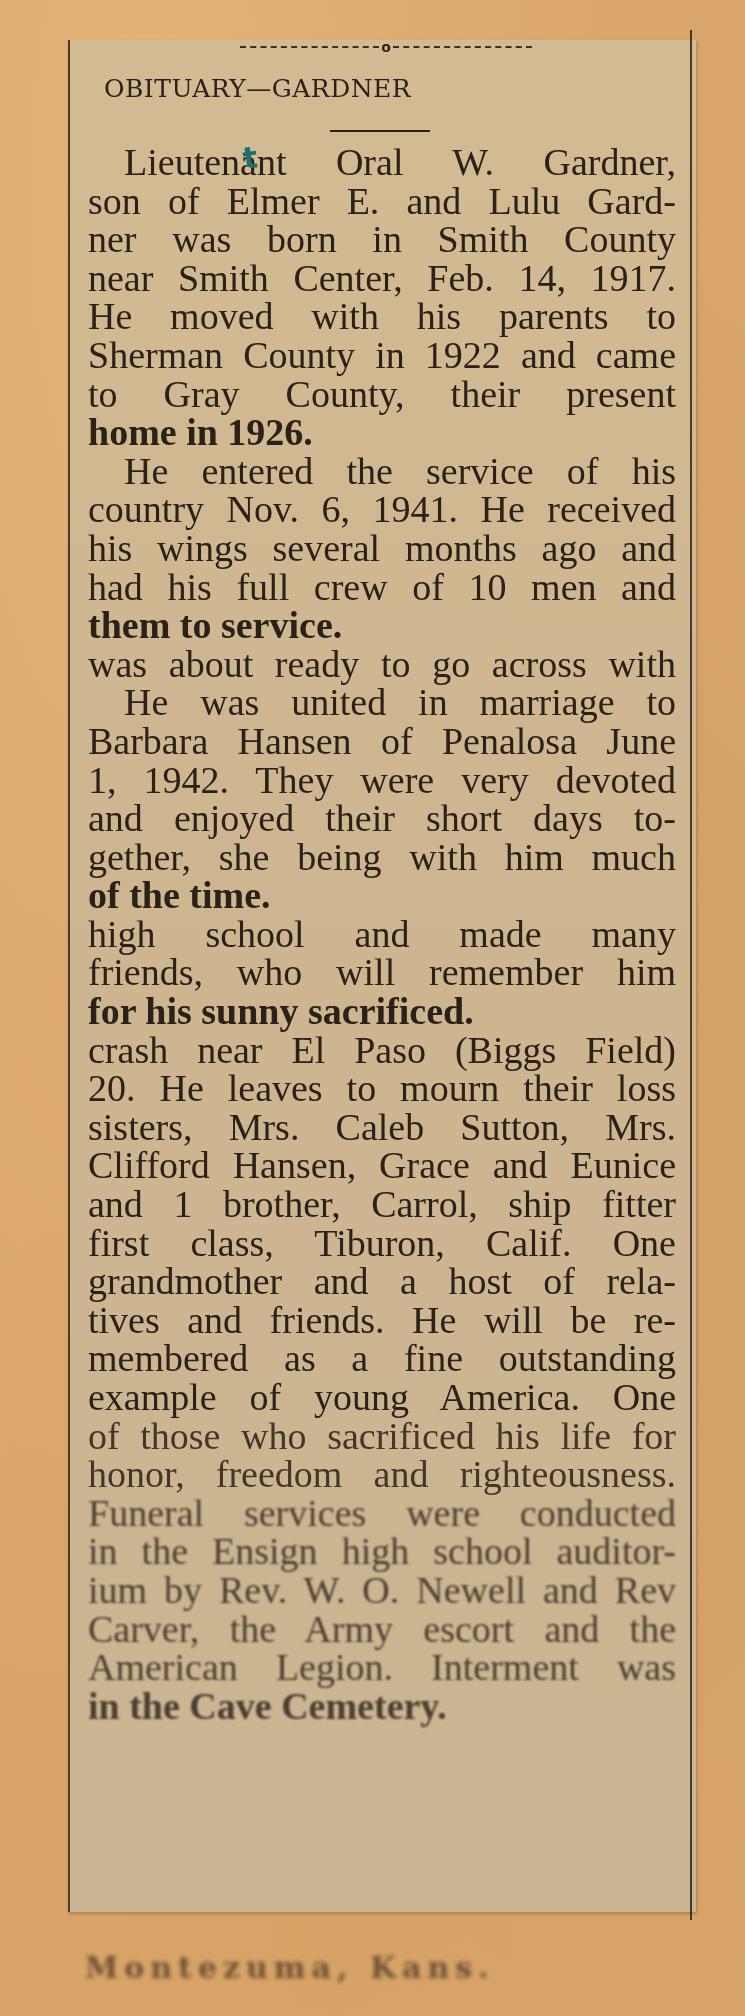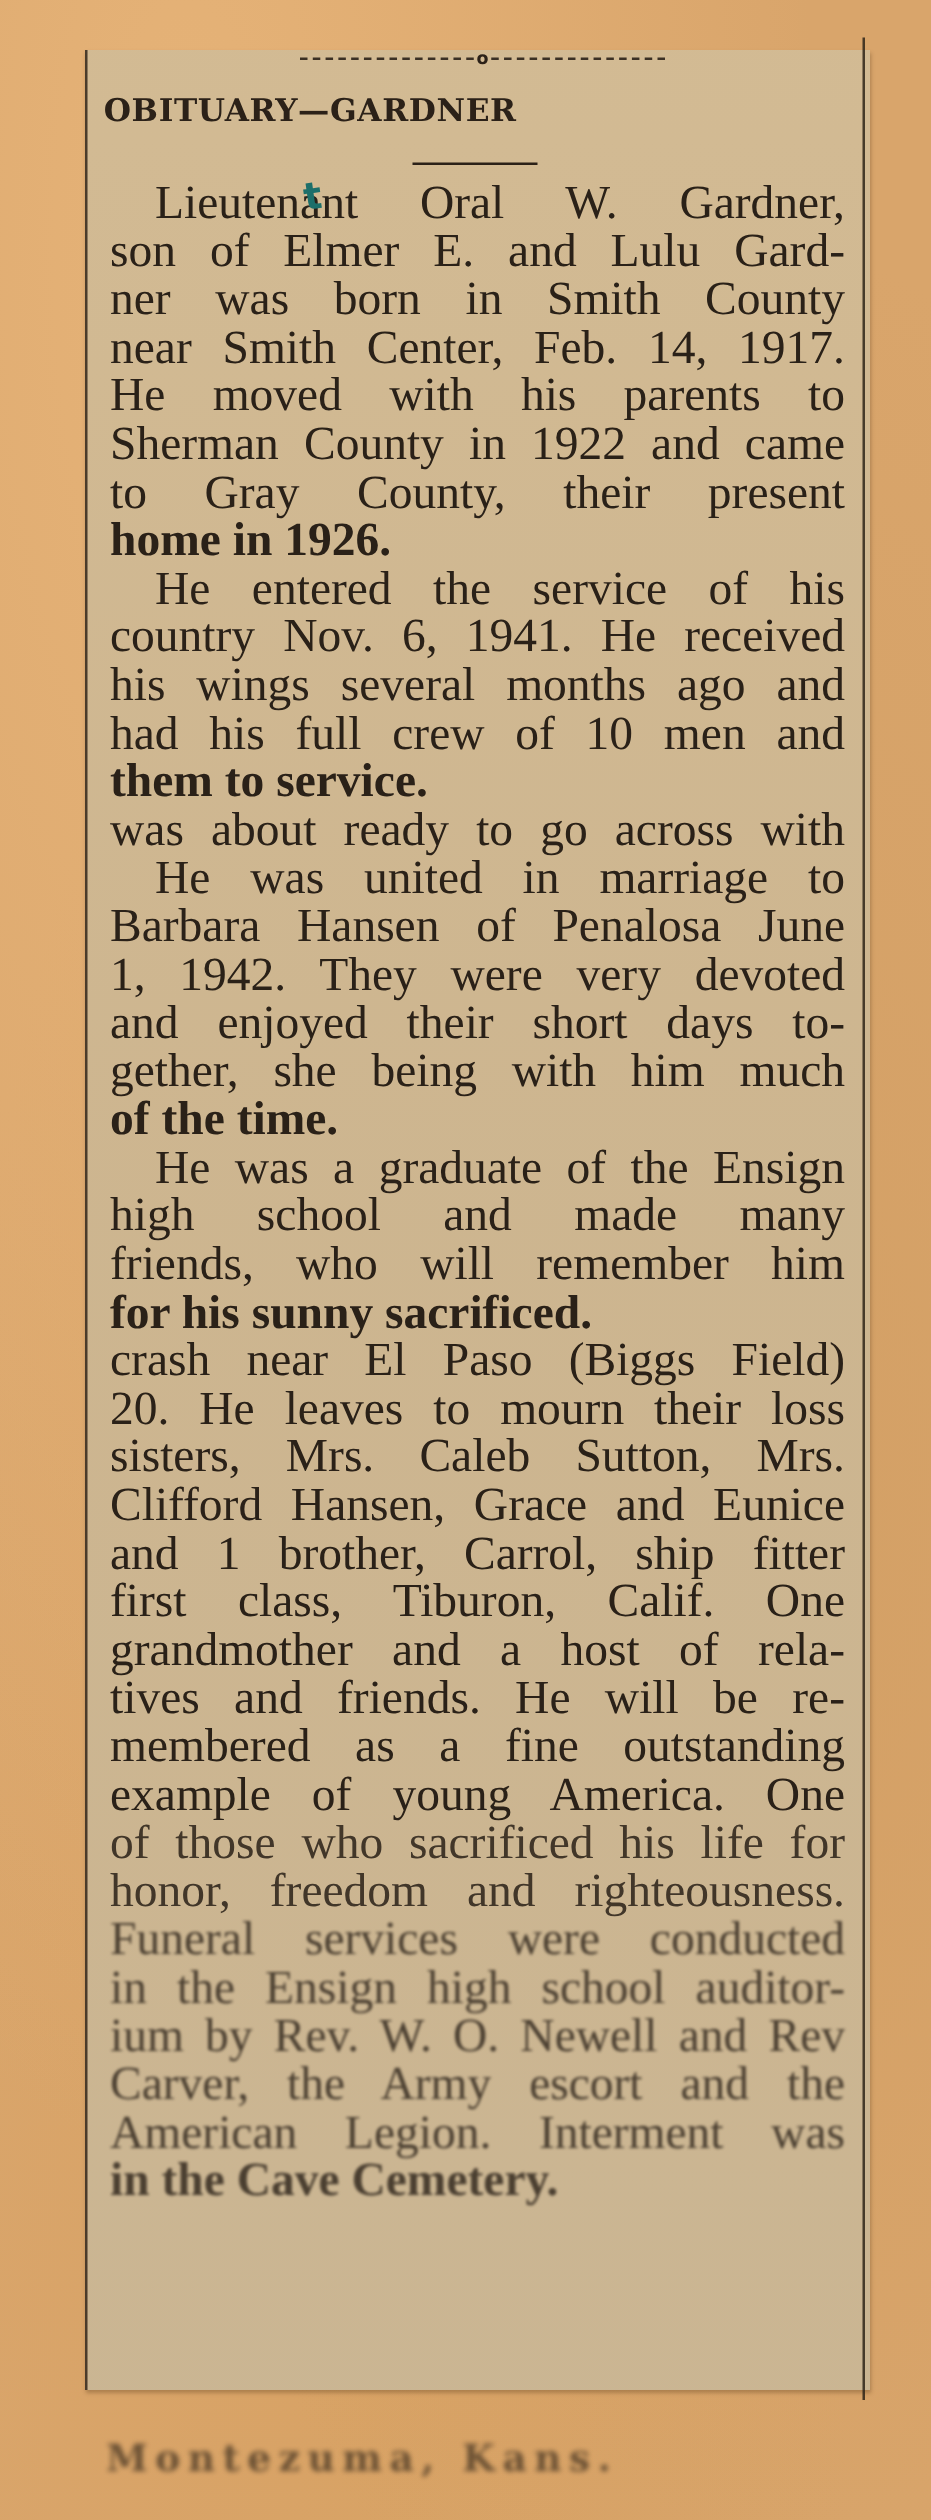--- a/index.html
+++ b/index.html
@@ -54,24 +54,24 @@
   .ornament .knot {
     font-family: "DejaVu Sans", sans-serif;
     font-weight: bold;
     font-size: 14px;
     color: #2b2118;
     padding: 0 2px;
     line-height: 14px;
   }
   .headline {
     position: absolute;
-    left: 83px;
+    left: 104px;
     top: 74px;
     font-family: "DejaVu Serif", serif;
-    font-weight: bold;
+    font-weight: normal;
     font-size: 25px;
     letter-spacing: 0.5px;
     color: #2b2118;
   }
   .head-rule {
     position: absolute;
     left: 330px;
     top: 130px;
     width: 100px;
     height: 2px;
@@ -161,21 +161,20 @@
   <div>
     <span class="line indent">He was united in marriage to</span>
     <span class="line">Barbara Hansen of Penalosa June</span>
     <span class="line">1, 1942. They were very devoted</span>
     <span class="line">and enjoyed their short days to-</span>
     <span class="line">gether, she being with him much</span>
     <span class="line last">of the time.</span>
   </div>
 
   <div>
-    <span class="line indent">He was a graduate of the Ensign</span>
     <span class="line">high school and made many</span>
     <span class="line">friends, who will remember him</span>
     <span class="line last">for his sunny sacrificed.</span>
   </div>
 
   <div>
     <span class="line">crash near El Paso (Biggs Field)</span>
     <span class="line">20. He leaves to mourn their loss</span>
     <span class="line">sisters, Mrs. Caleb Sutton, Mrs.</span>
     <span class="line">Clifford Hansen, Grace and Eunice</span>

